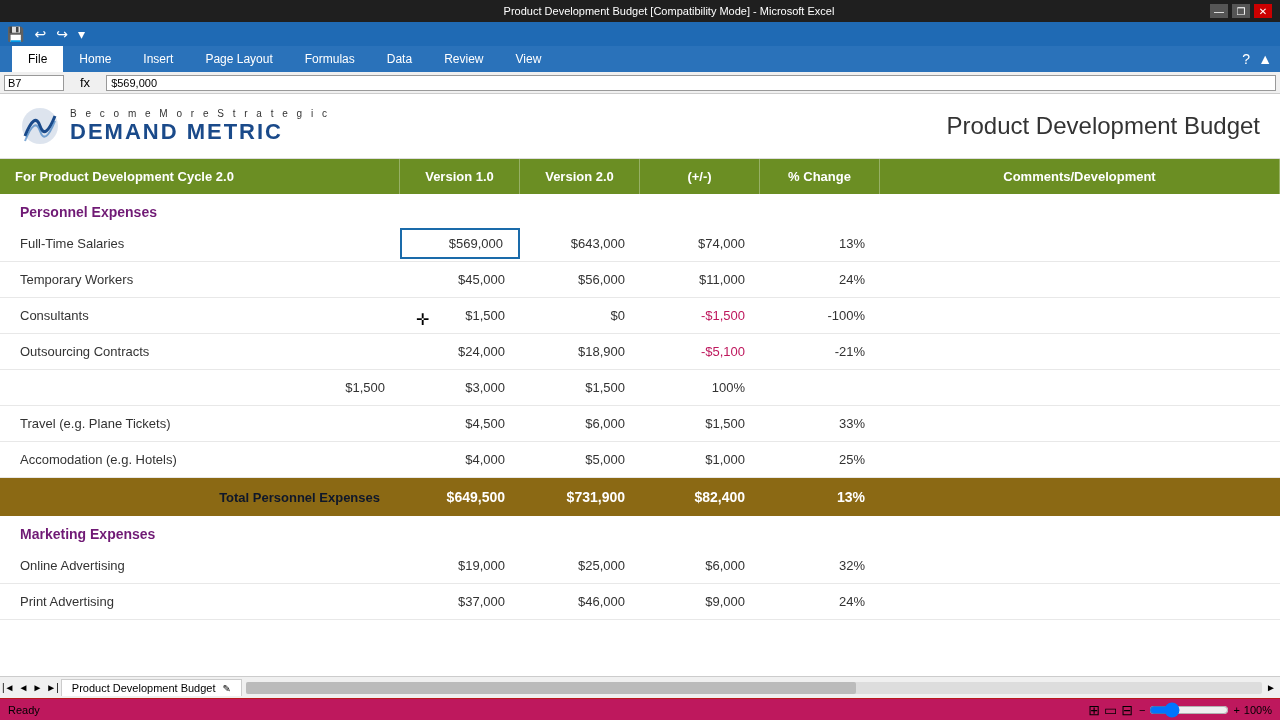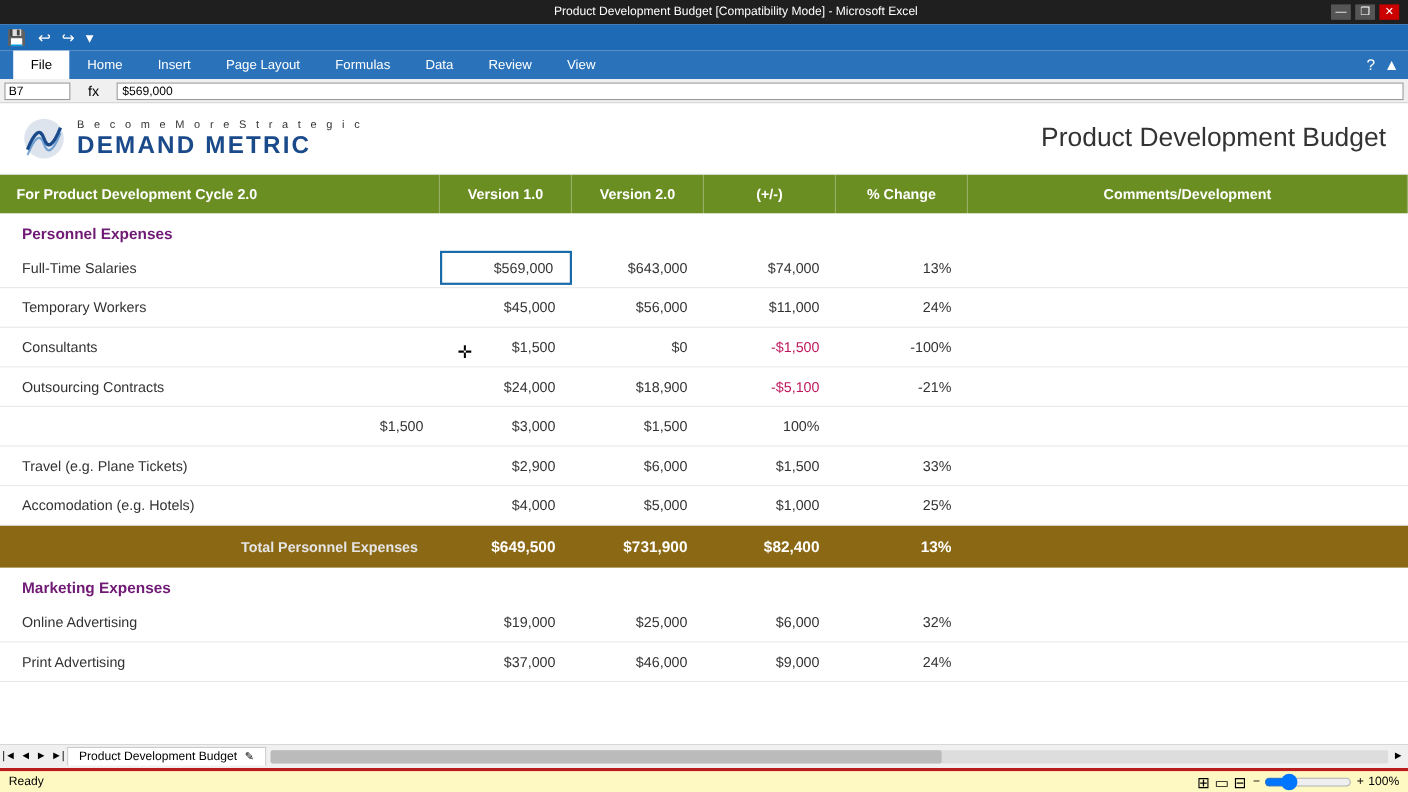--- a/index.html
+++ b/index.html
@@ -152,41 +152,41 @@
     
     .total-row {
       display: grid;
       grid-template-columns: 400px 120px 120px 120px 120px 1fr;
       background: #8b6914;
       min-height: 38px;
       align-items: center;
     }
     .total-label {
       padding: 6px 20px;
-      color: #e5e5e5;
+      color: #0f172a;
       text-align: right;
       font-weight: bold;
     }
     .total-value {
       padding: 6px 15px;
       text-align: right;
       color: #fff;
       font-weight: bold;
       font-size: 14px;
     }
 
     
     #statusbar {
       position: fixed;
       bottom: 0;
       left: 0;
       right: 0;
       height: 22px;
-      background: #fef9c3;
-      border-top: 3px solid #b91c1c;
+      background: #be185d;
+      border-top: 1px solid #b91c1c;
       display: flex;
       align-items: center;
       justify-content: space-between;
       padding: 0 8px;
       font-size: 11px;
     }
     #statusbar .status-left { display: flex; align-items: center; gap: 6px; }
     #statusbar .status-right { display: flex; align-items: center; gap: 6px; }
     .sheet-tab {
       background: #fff;
@@ -315,21 +315,21 @@
     <div class="data-row">
       <div class="row-value">$1,500</div>
       <div class="row-value">$3,000</div>
       <div class="row-value">$1,500</div>
       <div class="row-value">100%</div>
       <div class="row-value"></div>
     </div>
 
     <div class="data-row">
       <div class="row-label">Travel (e.g. Plane Tickets)</div>
-      <div class="row-value">$2,900</div>
+      <div class="row-value">$4,500</div>
       <div class="row-value">$6,000</div>
       <div class="row-value">$1,500</div>
       <div class="row-value">33%</div>
       <div class="row-value"></div>
     </div>
 
     <div class="data-row">
       <div class="row-label">Accomodation (e.g. Hotels)</div>
       <div class="row-value">$4,000</div>
       <div class="row-value">$5,000</div>

